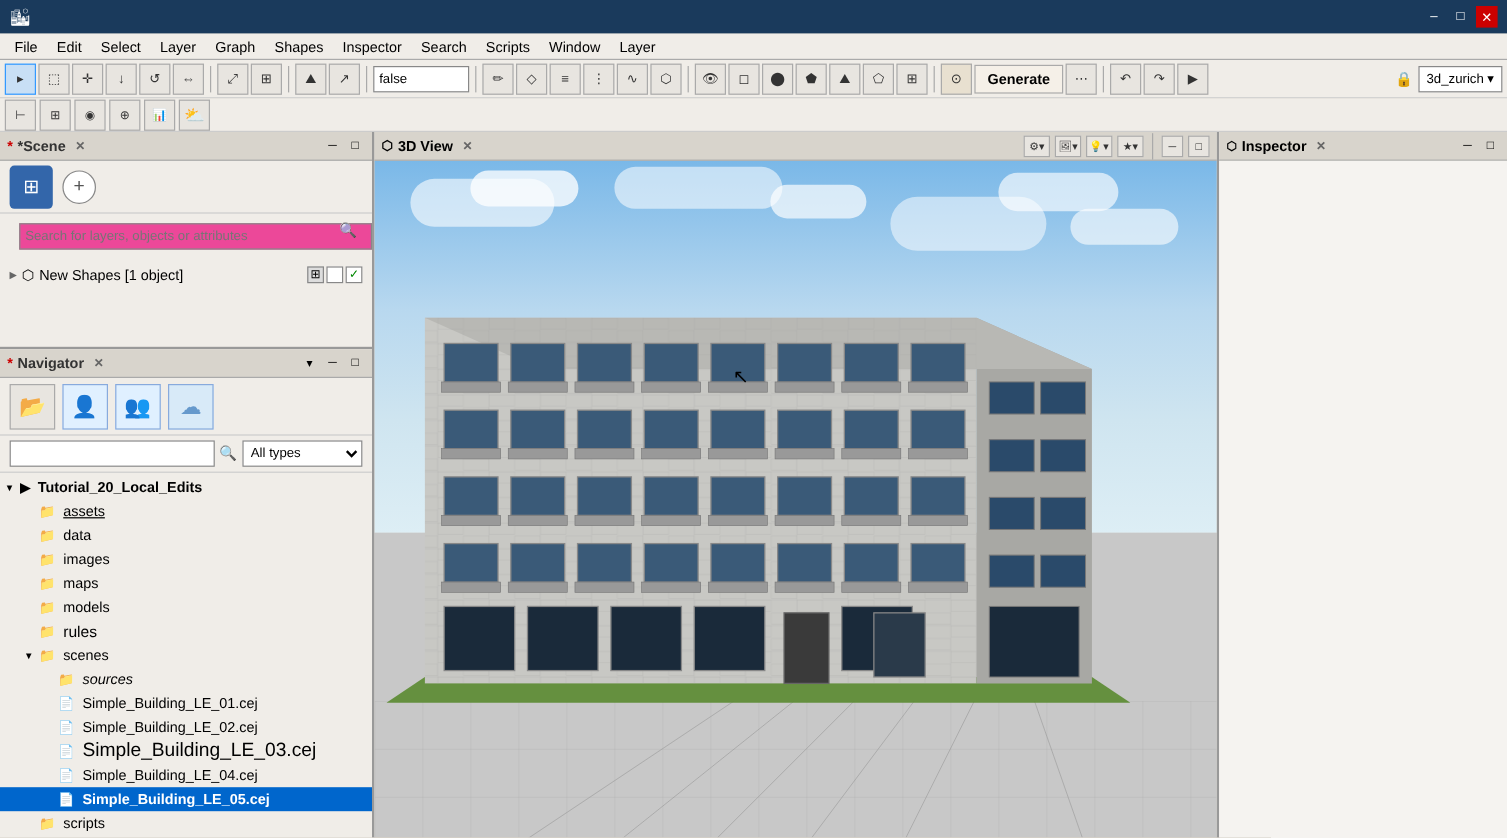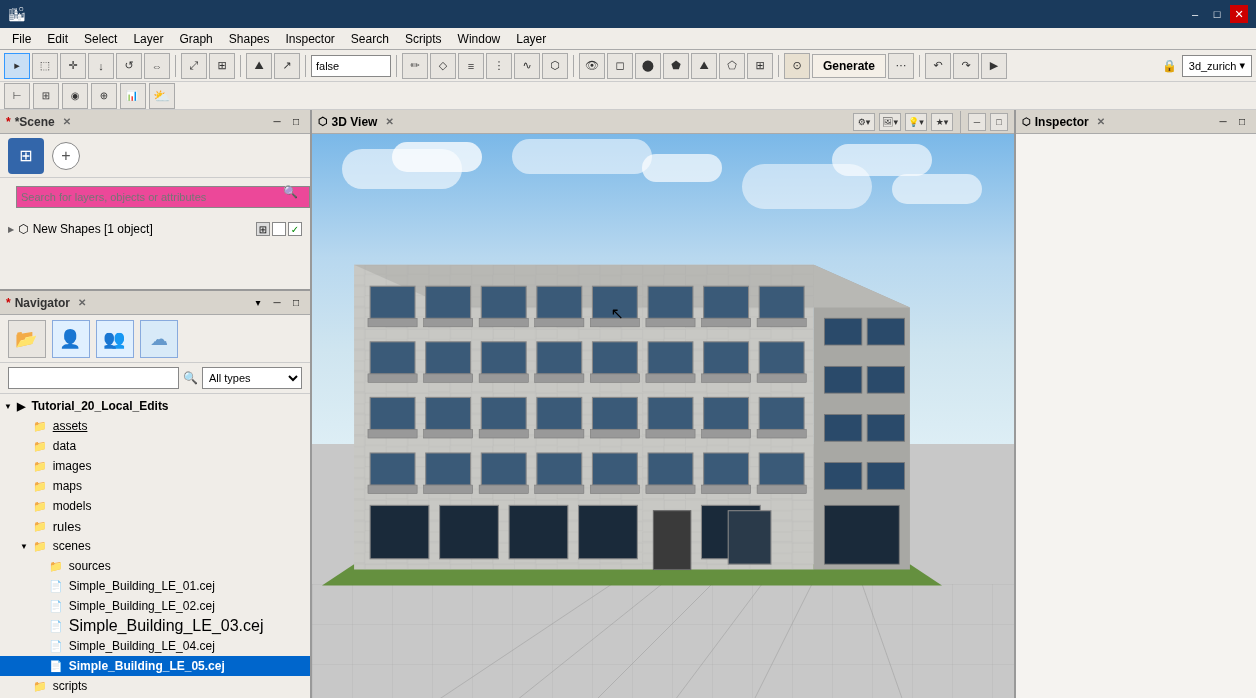--- a/index.html
+++ b/index.html
@@ -580,21 +580,21 @@
             <span style="font-size: 13px;">rules</span>
           </div>
           <div class="nav-tree-item" style="padding-left: 20px;">
             <span style="font-size: 8px; margin-right: 2px;">▼</span>
             <span style="font-size: 11px; margin-right: 3px;">📁</span>
             <span style="font-size: 12px;">scenes</span>
           </div>
           <div class="nav-tree-item" style="padding-left: 36px;">
             <span style="width: 10px; display: inline-block;"></span>
             <span style="font-size: 11px; margin-right: 3px;">📁</span>
-            <span style="font-size: 12px;">sources</span>
+            <span style="font-size: 12px; font-style: italic;">sources</span>
           </div>
           <div class="nav-tree-item" style="padding-left: 36px;">
             <span style="width: 10px; display: inline-block;"></span>
             <span style="font-size: 11px; margin-right: 3px;">📄</span>
             <span style="font-size: 12px;">Simple_Building_LE_01.cej</span>
           </div>
           <div class="nav-tree-item" style="padding-left: 36px;">
             <span style="width: 10px; display: inline-block;"></span>
             <span style="font-size: 11px; margin-right: 3px;">📄</span>
             <span style="font-size: 12px;">Simple_Building_LE_02.cej</span>

